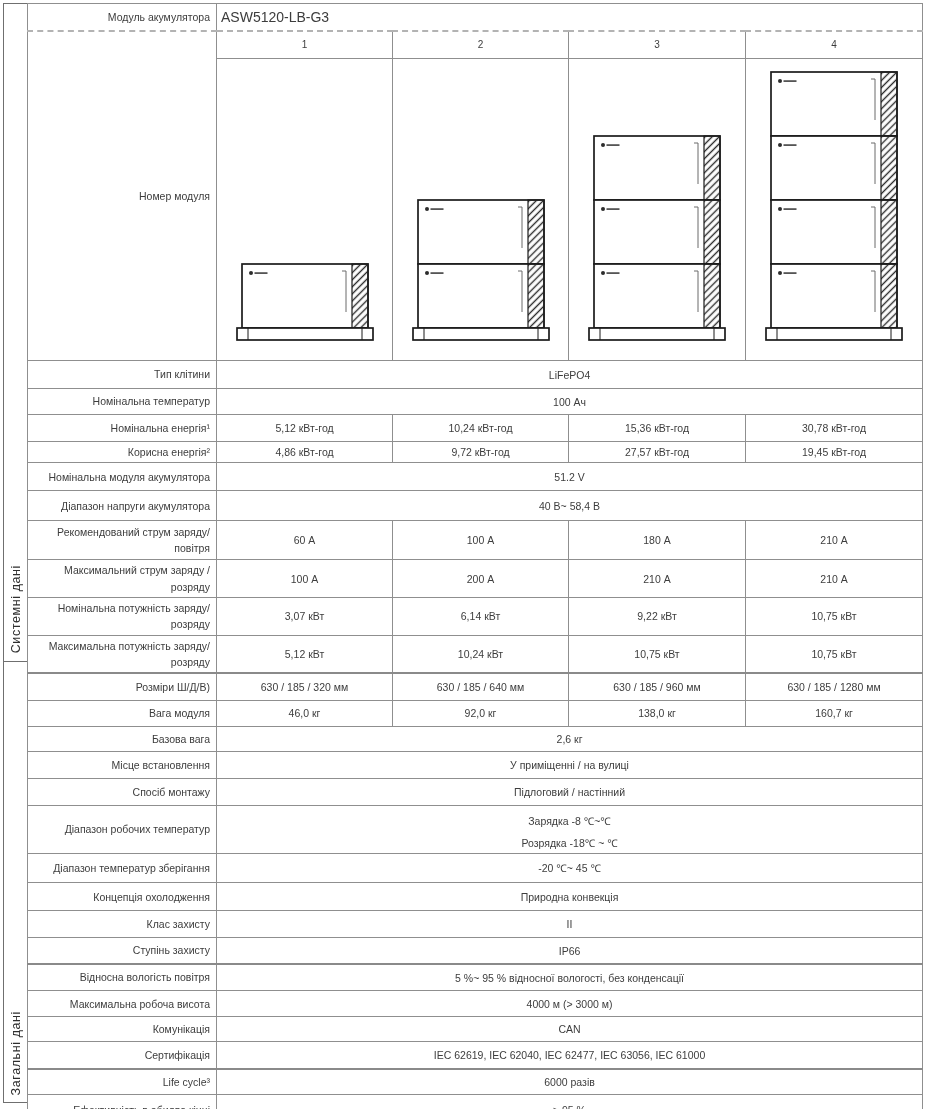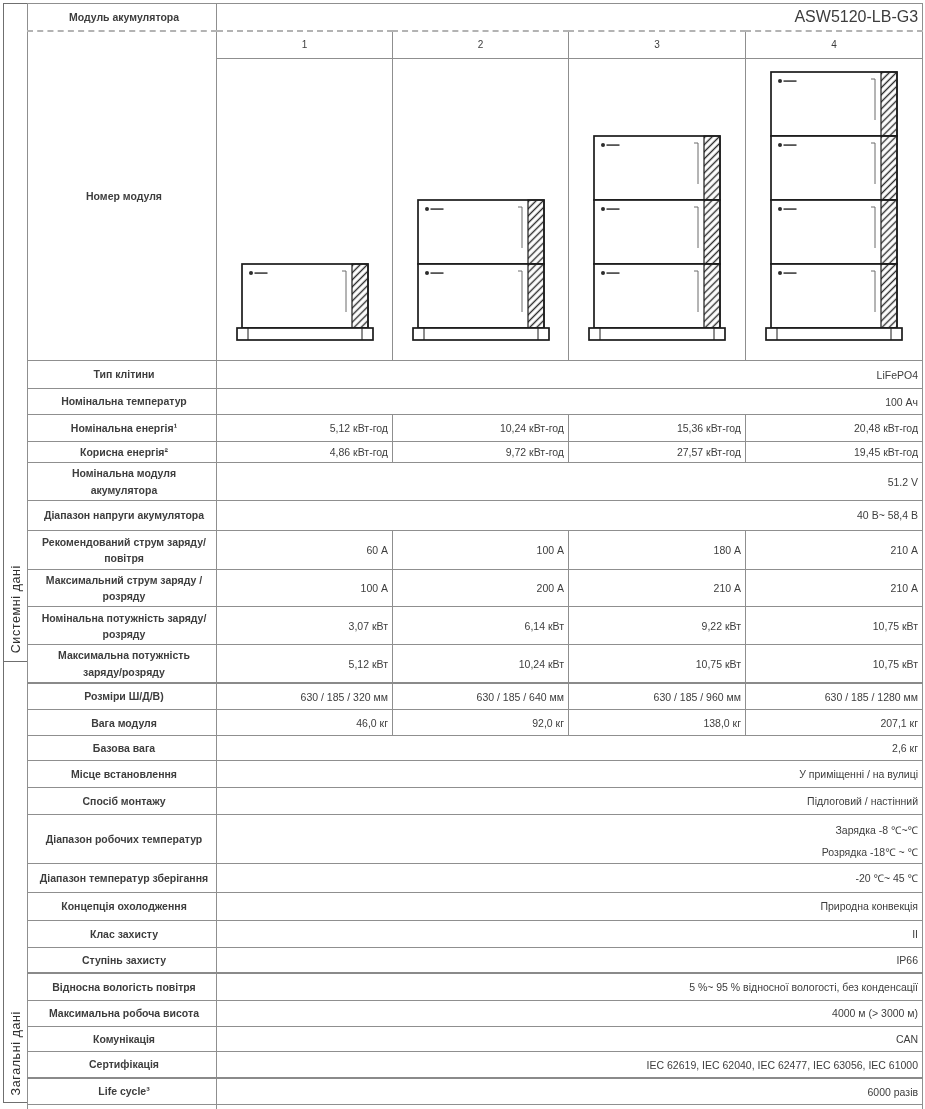--- a/index.html
+++ b/index.html
@@ -37,23 +37,23 @@
     background:#fff;
   }
   col.c-label { width:189px; }
   col.c-v { width:176px; }
   col.c-v4 { width:177px; }
   td {
     border:1px solid #8f8f8f;
     font-size:10.5px; color:#3d3d3d;
     overflow:hidden; vertical-align:middle;
   }
-  td.lbl { text-align:center; padding:2px 6px 2px 10px; line-height:1.55;font-weight:bold; }
-  td.val { text-align:right; padding:2px 4px; }
-  td.hdr-model { text-align:right; font-size:16px; }
+  td.lbl { text-align:right; padding:2px 6px 2px 10px; line-height:1.55; }
+  td.val { text-align:center; padding:2px 4px; }
+  td.hdr-model { text-align:left; font-size:14px; }
   td.num { text-align:center; font-size:10px; }
   td.img-cell { vertical-align:bottom; text-align:center; padding:0 0 17px 0; }
   tr.dashed-b > td { border-bottom:2px dashed #b3b3b3; }
   tr.thick-b > td { border-bottom:2px solid #8a8a8a; }
 
   
   .h21{height:21px}.h25{height:25px}.h26{height:26px}.h27{height:27px}
   .h28{height:28px}.h29{height:29px}.h30{height:30px}.h32{height:32px}
   .h36{height:36px}.h38{height:38px}.h39{height:39px}.h302{height:302px}
 
@@ -224,21 +224,21 @@
     <tr class="h26">
       <td class="lbl">Номінальна температур</td>
       <td class="val" colspan="4">100 Ач</td>
     </tr>
 
     <tr class="h27">
       <td class="lbl">Номінальна енергія¹</td>
       <td class="val">5,12 кВт-год</td>
       <td class="val">10,24 кВт-год</td>
       <td class="val">15,36 кВт-год</td>
-      <td class="val">20,48 кВт-год</td>
+      <td class="val">30,78 кВт-год</td>
     </tr>
 
     <tr class="h21">
       <td class="lbl">Корисна енергія²</td>
       <td class="val">4,86 кВт-год</td>
       <td class="val">9,72 кВт-год</td>
       <td class="val">27,57 кВт-год</td>
       <td class="val">19,45 кВт-год</td>
     </tr>
 
@@ -290,21 +290,21 @@
       <td class="val">630 / 185 / 640 мм</td>
       <td class="val">630 / 185 / 960 мм</td>
       <td class="val">630 / 185 / 1280 мм</td>
     </tr>
 
     <tr class="h26">
       <td class="lbl">Вага модуля</td>
       <td class="val">46,0 кг</td>
       <td class="val">92,0 кг</td>
       <td class="val">138,0 кг</td>
-      <td class="val">207,1 кг</td>
+      <td class="val">160,7 кг</td>
     </tr>
 
     <tr class="h25">
       <td class="lbl">Базова вага</td>
       <td class="val" colspan="4">2,6 кг</td>
     </tr>
 
     <tr class="h27">
       <td class="lbl">Місце встановлення</td>
       <td class="val" colspan="4">У приміщенні / на вулиці</td>

